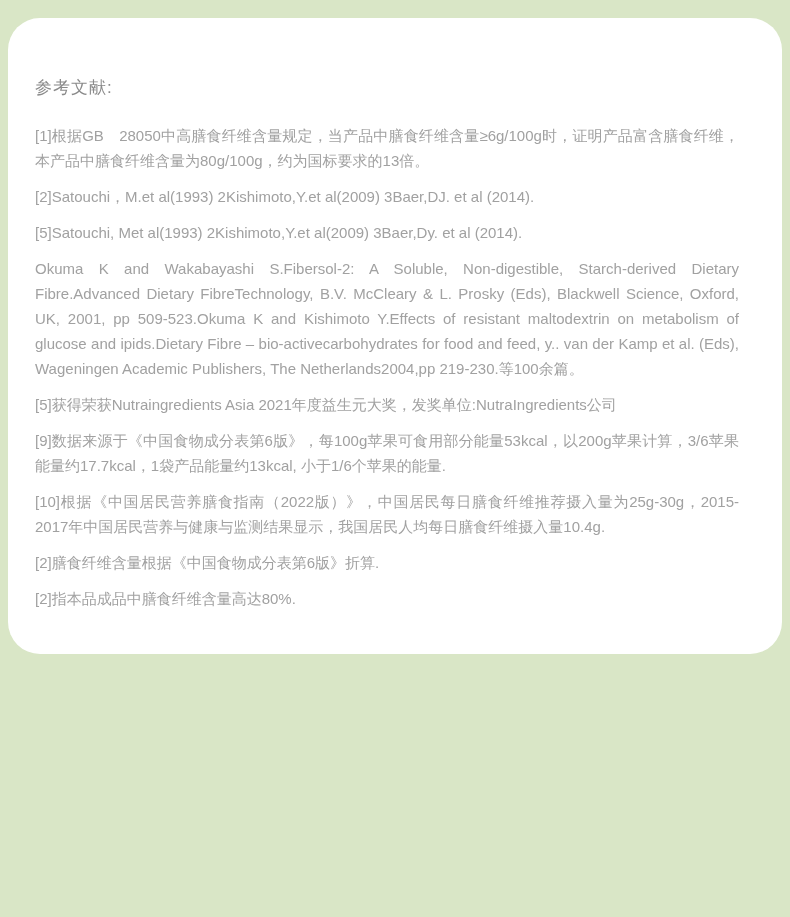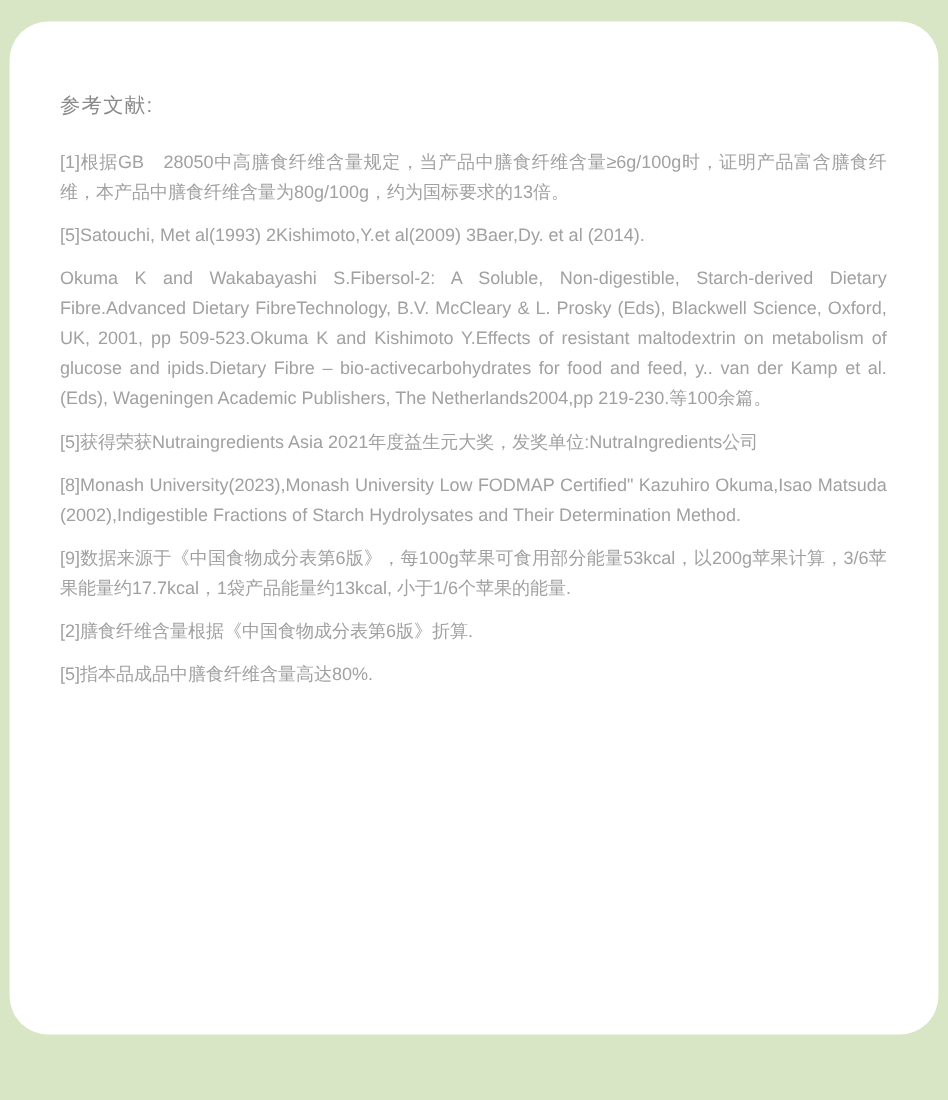--- a/index.html
+++ b/index.html
@@ -12,25 +12,25 @@
     background: #d9e6c6;
     font-family: "Liberation Sans", "DejaVu Sans", sans-serif;
     position: relative;
     overflow: hidden;
   }
   .card {
     position: absolute;
     left: 8px;
     top: 18px;
     width: 774px;
-    height: 844px;
+    height: 636px;
     background: #ffffff;
     border-radius: 32px;
     box-sizing: border-box;
-    padding: 58px 27px 0 42px;
+    padding: 58px 27px 0 27px;
     overflow: hidden;
   }
   .heading {
     font-size: 17px;
     color: #8a8a8a;
     font-weight: 400;
     letter-spacing: 1px;
     margin: 0 0 24px 0;
   }
   .ref {
@@ -47,23 +47,24 @@
   }
 </style>
 </head>
 <body>
 
 <div class="card">
   <h2 class="heading">参考文献:</h2>
 
   <div>
     <p class="ref">[1]根据GB　28050中高膳食纤维含量规定，当产品中膳食纤维含量≥6g/100g时，证明产品富含膳食纤维，本产品中膳食纤维含量为80g/100g，约为国标要求的13倍。</p>
+    <p class="ref">[2]Satouchi，M.et al(1993) 2Kishimoto,Y.et al(2009) 3Baer,DJ. et al (2014).</p>
     <p class="ref">[5]Satouchi, Met al(1993) 2Kishimoto,Y.et al(2009) 3Baer,Dy. et al (2014).</p>
     <p class="ref">
       <span class="cont">Okuma K and Wakabayashi S.Fibersol-2: A Soluble, Non-digestible, Starch-derived Dietary Fibre.Advanced Dietary FibreTechnology, B.V. McCleary &amp; L. Prosky (Eds), Blackwell Science, Oxford, UK, 2001, pp 509-523.Okuma K and Kishimoto Y.Effects of resistant maltodextrin on metabolism of glucose and ipids.Dietary Fibre – bio-activecarbohydrates for food and feed, y.. van der Kamp et al. (Eds), Wageningen Academic Publishers, The Netherlands2004,pp 219-230.等100余篇。</span>
     </p>
     <p class="ref">[5]获得荣获Nutraingredients Asia 2021年度益生元大奖，发奖单位:NutraIngredients公司</p>
-    <p class="ref">[8]Monash University(2023),Monash University Low FODMAP Certified" Kazuhiro Okuma,Isao Matsuda (2002),Indigestible Fractions of Starch Hydrolysates and Their Determination Method.</p>
     <p class="ref">[9]数据来源于《中国食物成分表第6版》，每100g苹果可食用部分能量53kcal，以200g苹果计算，3/6苹果能量约17.7kcal，1袋产品能量约13kcal, 小于1/6个苹果的能量.</p>
+    <p class="ref">[10]根据《中国居民营养膳食指南（2022版）》，中国居民每日膳食纤维推荐摄入量为25g-30g，2015-2017年中国居民营养与健康与监测结果显示，我国居民人均每日膳食纤维摄入量10.4g.</p>
     <p class="ref">[2]膳食纤维含量根据《中国食物成分表第6版》折算.</p>
-    <p class="ref">[5]指本品成品中膳食纤维含量高达80%.</p>
+    <p class="ref">[2]指本品成品中膳食纤维含量高达80%.</p>
   </div>
 </div>
 
 </body></html>

